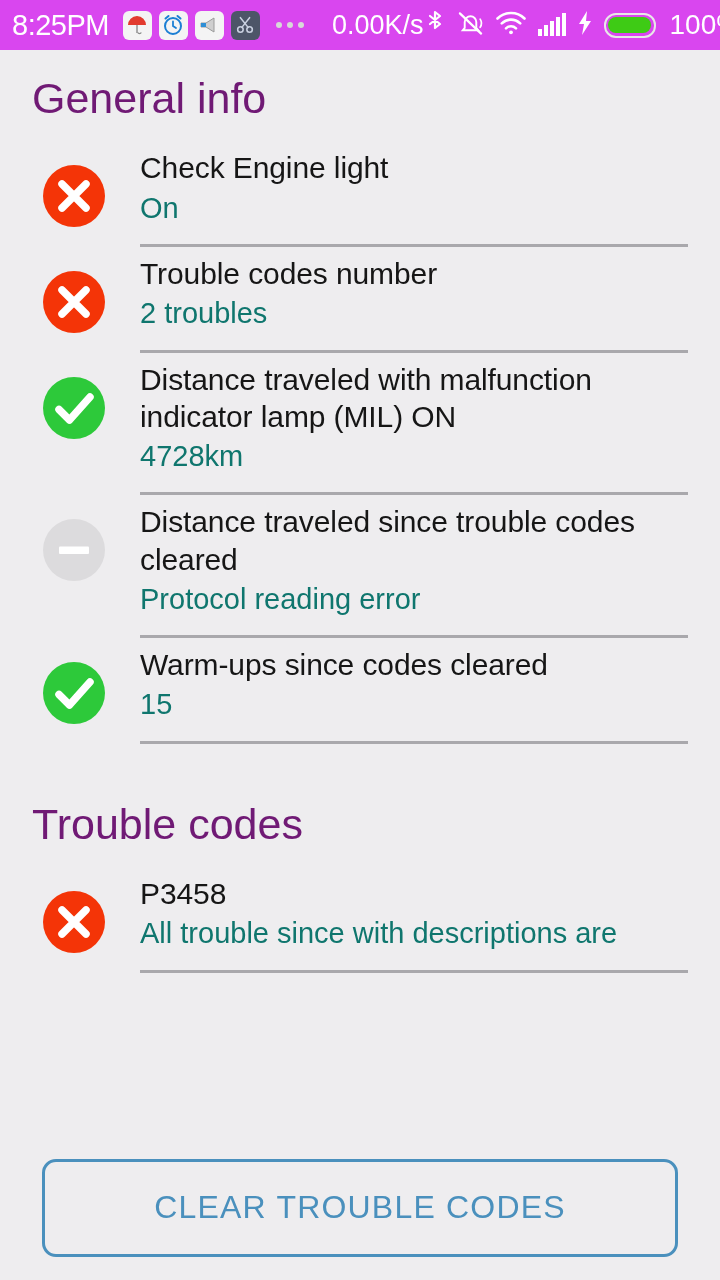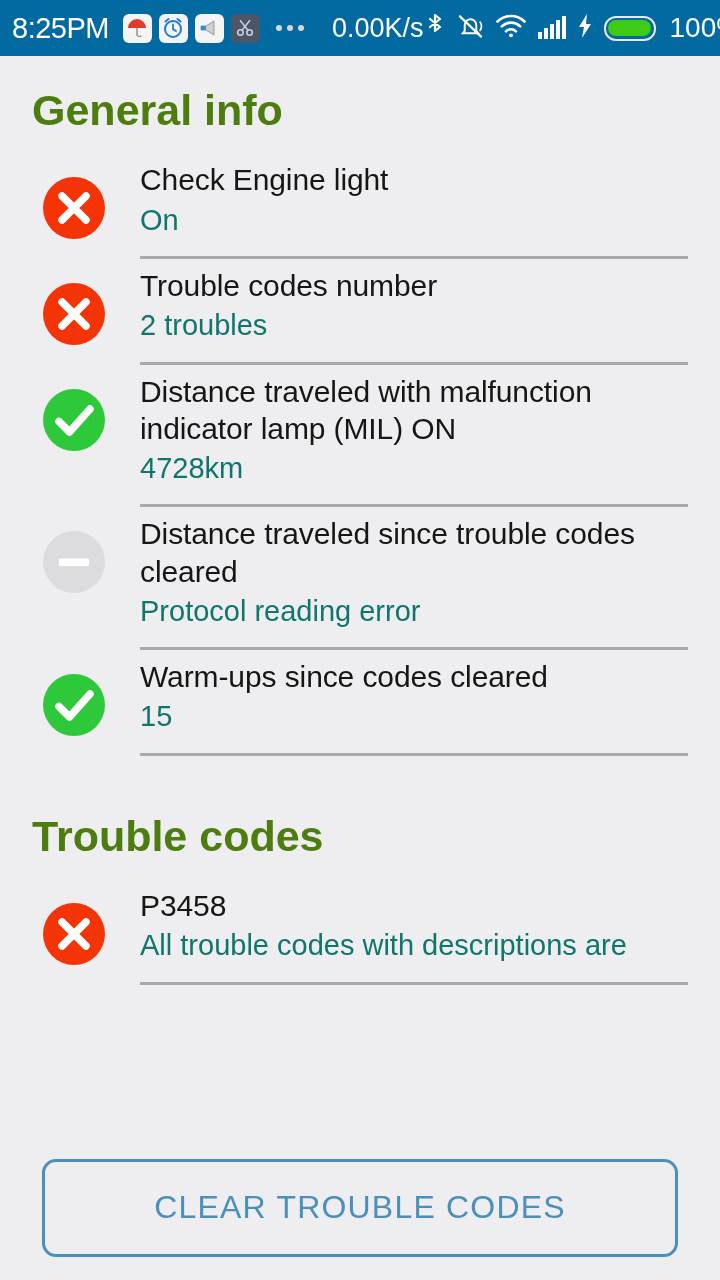--- a/index.html
+++ b/index.html
@@ -18,22 +18,22 @@
     height: 1280px;
     background: #eeedef;
     overflow: hidden;
   }
 
   
   .statusbar {
     position: absolute;
     top: 0; left: 0;
     width: 720px;
-    height: 56px;
-    background: #0369a1;
+    height: 50px;
+    background: #d946ef;
     display: flex;
     align-items: center;
     padding: 0 14px 0 12px;
     color: #ffffff;
   }
   .sb-clock {
     font-size: 29px;
     letter-spacing: -0.5px;
     color: #ffffff;
     white-space: nowrap;
@@ -103,23 +103,23 @@
   .content {
     position: absolute;
     top: 50px; left: 0;
     width: 720px;
     height: 1230px;
     overflow: hidden;
   }
 
   .section-header {
     font-size: 43px;
-    color: #4d7c0f;
-    padding: 36px 0 0 32px;
-    font-weight: bold;
+    color: #701a75;
+    padding: 24px 0 0 32px;
+    font-weight: normal;
     line-height: 1.15;
   }
 
   .rows { padding-top: 18px; }
 
   .row {
     display: flex;
     align-items: flex-start;
     padding-left: 40px;
     padding-right: 32px;
@@ -385,21 +385,21 @@
       <div class="row">
         <div class="row-icon">
           <span class="badge-circle err">
             <svg width="62" height="62" viewBox="0 0 62 62">
               <path d="M19 19 43 43M43 19 19 43" stroke="#ffffff" stroke-width="7.5" stroke-linecap="round"></path>
             </svg>
           </span>
         </div>
         <div class="row-body">
           <div class="row-title">P3458</div>
-          <div class="row-value">All trouble codes with descriptions are</div>
+          <div class="row-value">All trouble since with descriptions are</div>
           <div class="row-divider"></div>
         </div>
       </div>
     </div>
 
     <div class="fade-mask"></div>
   </div>
 
   <div class="bottom-bar">
     <button class="clear-btn">CLEAR TROUBLE CODES</button>

